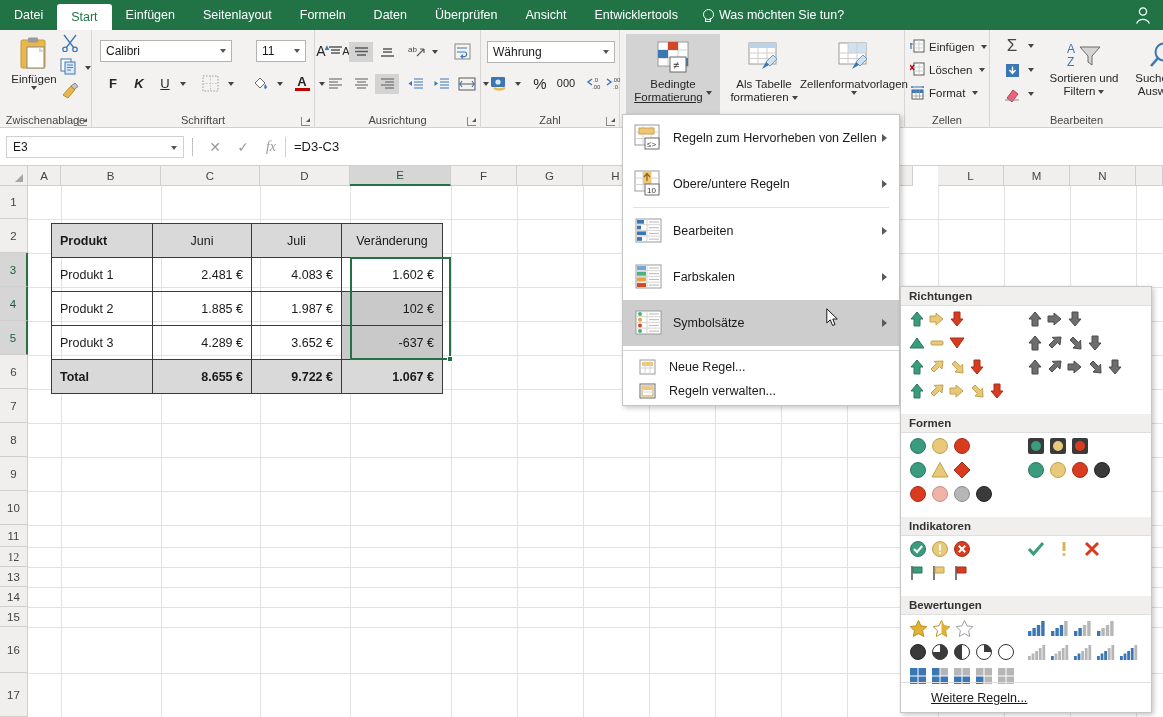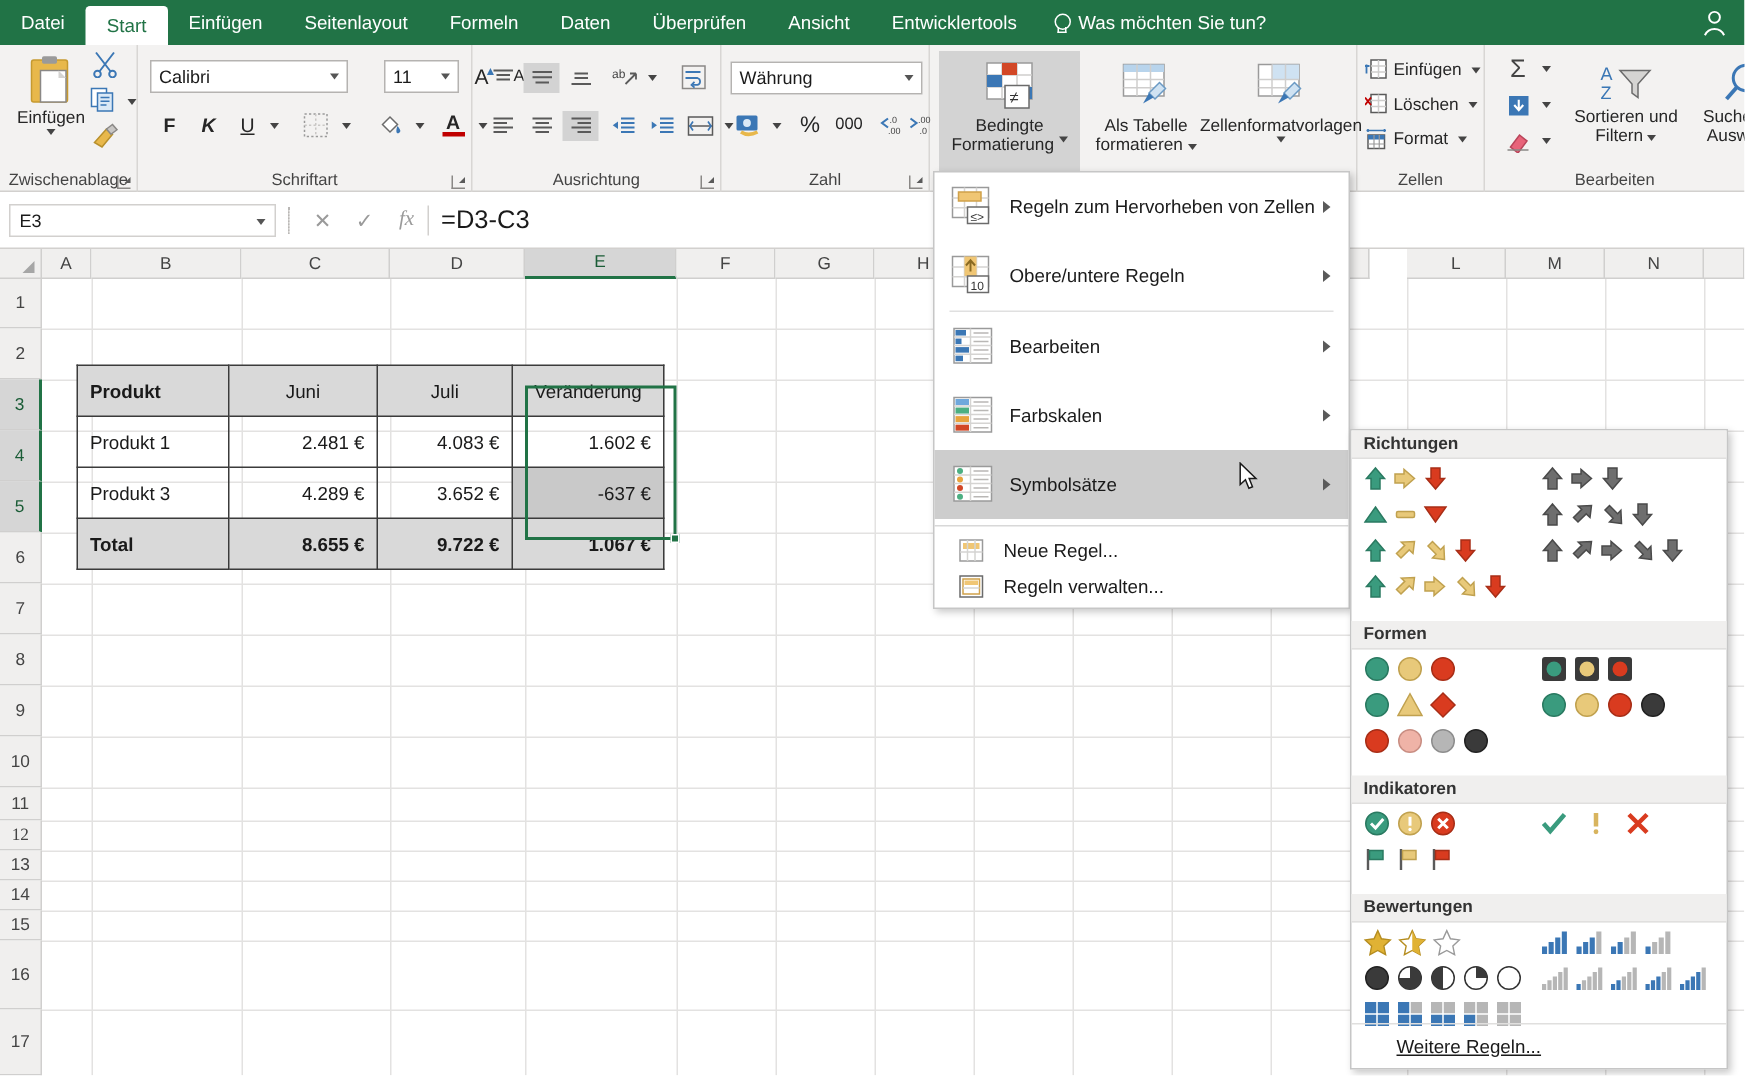--- a/index.html
+++ b/index.html
@@ -125,21 +125,21 @@
   .namebox .arr {
     position:absolute; right:6px; top:9px;
     width:0;height:0;border-left:3.5px solid transparent;
     border-right:3.5px solid transparent;border-top:4px solid #555;
   }
   .fb-sep { width:1px; height:18px; background:#d2d0ce; margin:0 8px;
             border-left:1px dotted #b9b7b5; }
   .fb-btn { width:28px; height:22px; display:flex; align-items:center;
             justify-content:center; color:#9a9a9a; font-size:14px; }
   .fb-input {
-    flex:1; height:22px; border:none; outline:none; font-size:17px;
+    flex:1; height:22px; border:none; outline:none; font-size:13px;
     padding-left:8px; color:#1a1a1a; background:transparent;
     font-family:"Liberation Sans", sans-serif;
   }
 
   
   .grid { position:absolute; left:0; top:166px; width:1163px; height:551px;
           background:#fff; overflow:hidden; }
   .corner {
     position:absolute; left:0; top:0; width:28px; height:20px;
     background:#f0efee; border-right:1px solid #d0cfce;
@@ -482,21 +482,21 @@
         <svg width="40" height="38" viewBox="0 0 40 38" style="margin-top:4px">
           <rect x="5" y="2" width="30" height="24" fill="#fff" stroke="#9a9a9a"></rect>
           <path d="M5 10h30M5 18h30M15 2v24M25 2v24" stroke="#cfcecd"></path>
           <rect x="15" y="2" width="10" height="8" fill="#d24726"></rect>
           <rect x="5" y="10" width="10" height="8" fill="#3b77b5"></rect>
           <rect x="25" y="18" width="10" height="8" fill="#3b77b5"></rect>
           <rect x="17" y="17" width="16" height="15" fill="#fff" stroke="#6b6b6b"></rect>
           <text x="20" y="28.5" font-size="11" fill="#333" font-family="Liberation Sans">≠</text>
         </svg>
         <div>Bedingte</div>
-        <div style="display:flex;align-items:flex-start;gap:3px;">
+        <div style="display:flex;align-items:flex-start;gap:3px;text-decoration:underline;">
           <span>Formatierung</span>
           <span class="carat"></span>
         </div>
       </div>
       <div class="bigbtn" style="left:186px; width:96px; height:90px;">
         <svg width="40" height="38" viewBox="0 0 40 38" style="margin-top:4px">
           <rect x="5" y="3" width="27" height="21" fill="#fff" stroke="#9a9a9a"></rect>
           <rect x="14" y="3" width="18" height="10" fill="#cfe2f2"></rect>
           <path d="M5 13h27M5 18.5h27M14 3v21M23 3v21" stroke="#cfcecd"></path>
           <path d="M22 22 l7-7 4 4 -7 7z" fill="#cfe2f2" stroke="#6b9ac4"></path>
@@ -682,33 +682,39 @@
       <div class="gl-h" style="top:339px;"></div>
       <div class="gl-h" style="top:361px;"></div>
       <div class="gl-h" style="top:381px;"></div>
       <div class="gl-h" style="top:401px;"></div>
       <div class="gl-h" style="top:421px;"></div>
       <div class="gl-h" style="top:441px;"></div>
       <div class="gl-h" style="top:487px;"></div>
 
     </div>
 
-    <table class="dtable" style="left:51px; top:57px;margin-top:20px;">
+    <table class="dtable" style="left:51px; top:57px;">
       <tbody>
           <tr>
         <td class="hdr" style="width:101px; height:34px;">Produkt</td>
         <td class="hdrc" style="width:99px;">Juni</td>
         <td class="hdrc" style="width:90px;">Juli</td>
         <td class="hdrc" style="width:101px;">Veränderung</td>
       </tr>
       <tr>
         <td style="height:34px;">Produkt 1</td>
         <td class="num">2.481 €</td>
         <td class="num">4.083 €</td>
         <td class="num">1.602 €</td>
+      </tr>
+      <tr>
+        <td style="height:34px;">Produkt 2</td>
+        <td class="num">1.885 €</td>
+        <td class="num">1.987 €</td>
+        <td class="num selcell">102 €</td>
       </tr>
       <tr>
         <td style="height:34px;">Produkt 3</td>
         <td class="num">4.289 €</td>
         <td class="num">3.652 €</td>
         <td class="num selcell">-637 €</td>
       </tr>
       <tr>
         <td class="tot" style="height:34px;">Total</td>
         <td class="totn">8.655 €</td>

